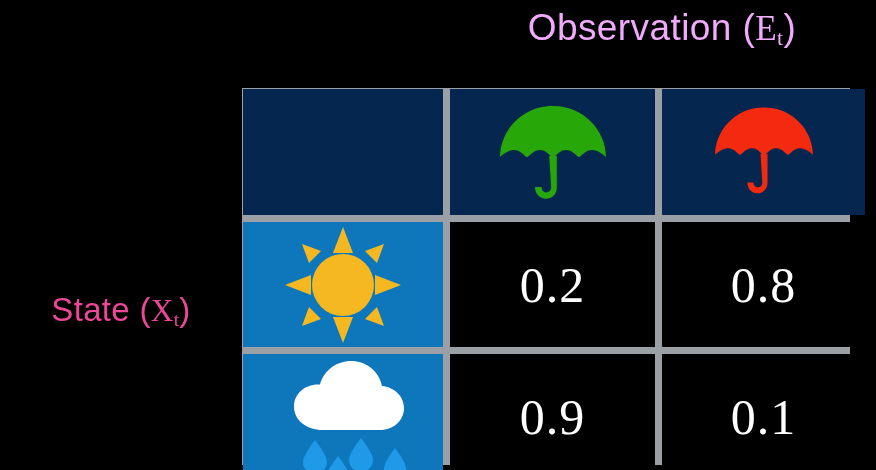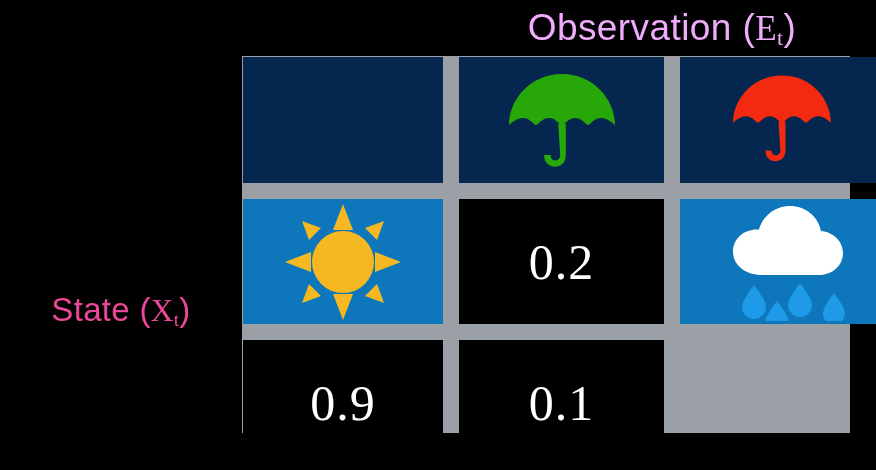--- a/index.html
+++ b/index.html
@@ -53,28 +53,28 @@
     font-size: 0.62em;
     vertical-align: baseline;
     position: relative;
     top: 0.24em;
   }
 
   
   .grid {
     position: absolute;
     left: 242px;
-    top: 56px;
+    top: 88px;
     width: 608px;
     height: 377px;
     display: grid;
     grid-template-columns: 200px 205px 203px;
     grid-template-rows: 126px 125px 126px;
     background: #9aa0a6;
-    gap: 16px;
+    gap: 7px;
     box-sizing: border-box;
     border: 1px solid #9aa0a6;
   }
   .cell {
     position: relative;
     overflow: hidden;
   }
   .cell.header    { background: #05264e; }
   .cell.statecell { background: #0e77bc; }
   .cell.valuecell {
@@ -146,20 +146,23 @@
           <polygon points="99,99 80,92 92,80"></polygon>
         </g>
       </svg>
     </span>
   </div>
 
   <div class="cell valuecell">
     <span class="value-text">0.2</span>
   </div>
 
+  <div class="cell valuecell">
+    <span class="value-text">0.8</span>
+  </div>
 
   <div class="cell statecell">
     <span class="icon-wrap">
       <svg width="130" height="118" viewBox="0 0 130 118" aria-hidden="true">
         <path fill="#ffffff" d="M45 72 C28 72 16 62 16 48.5 C16 35 28 25.5 42 26.5 C46 12 59 3 73 3 C88 3 101 13 104 28 C116 29 126 38 126 50 c0 12-10 22-24 22 Z"></path>
         <g fill="#1e9ae8">
           <path d="M37 82 c0 0-12 15-12 22 c0 6.6 5.4 12 12 12 c6.6 0 12-5.4 12-12 c0-7-12-22-12-22 Z"></path>
           <path d="M83 80 c0 0-12 15-12 22 c0 6.6 5.4 12 12 12 c6.6 0 12-5.4 12-12 c0-7-12-22-12-22 Z"></path>
           <path d="M117 90 c0 0-11 14-11 20.5 c0 6.1 4.9 11 11 11 c6.1 0 11-4.9 11-11 c0-6.5-11-20.5-11-20.5 Z"></path>
           <path d="M60 98 c0 0-12 15-12 22 c0 6.6 5.4 12 12 12 c6.6 0 12-5.4 12-12 c0-7-12-22-12-22 Z"></path>

